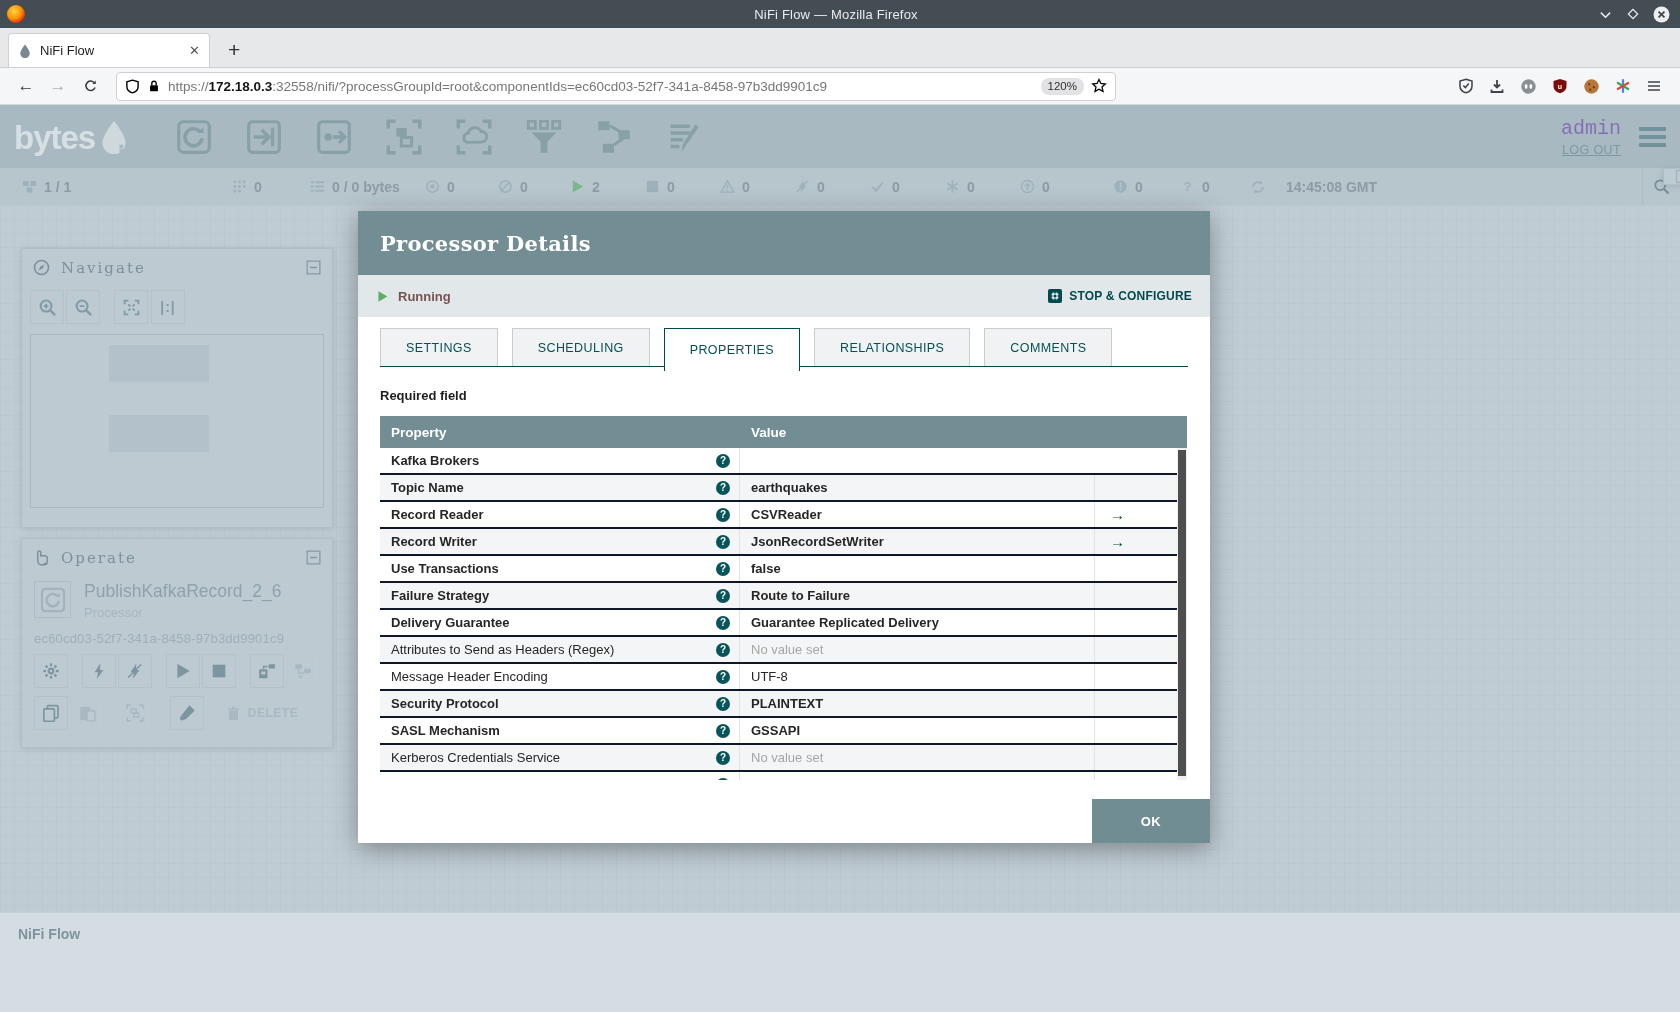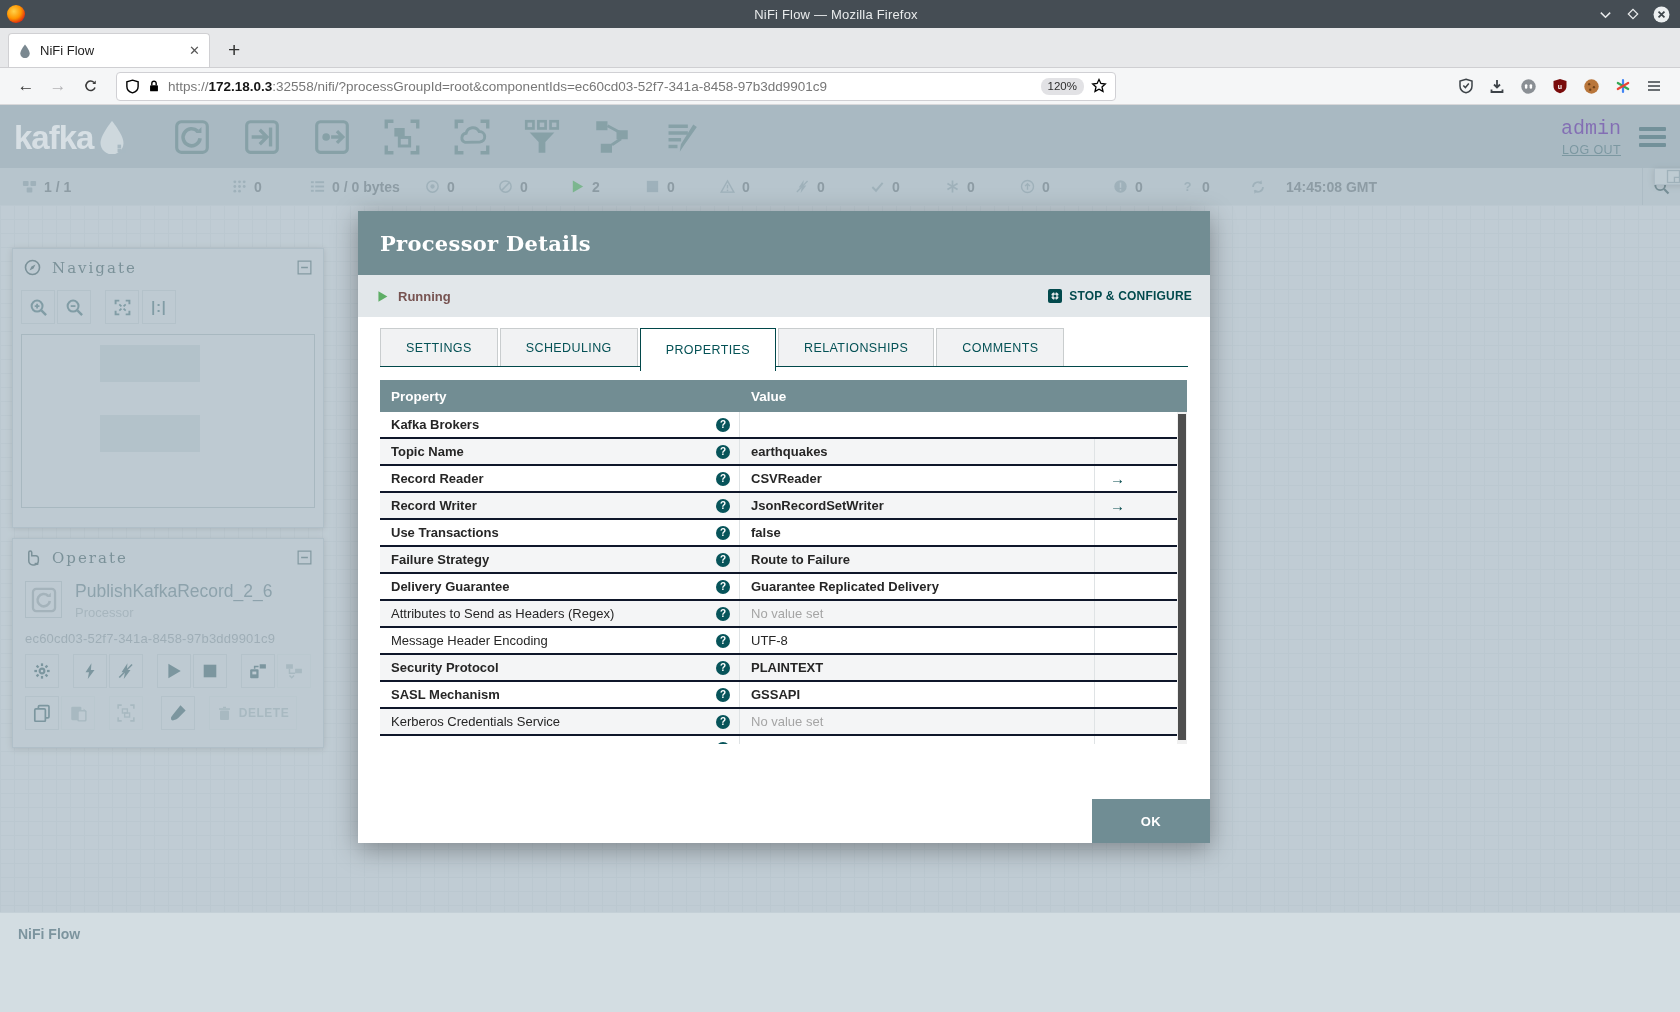--- a/index.html
+++ b/index.html
@@ -44,21 +44,21 @@
 .st-count{color:#5d6f79;font-weight:700}
 .st-time{display:flex;align-items:center;gap:20px;color:#7e96a1}
 .st-time .st-count{font-weight:700}
 .st-right{position:absolute;right:0;top:0;bottom:0;display:flex;align-items:stretch}
 .st-right .sbtn{width:38px;display:flex;align-items:center;justify-content:center;color:#33565e;border-left:1px solid #97aab4}
 .st-right .sbtn.panel{background:#b7c5cc;color:#7e96a1}
 .canvas{height:707px;position:relative;background:#bac7cf;background-image:linear-gradient(#b1bfc8 1px,transparent 1px),linear-gradient(90deg,#b1bfc8 1px,transparent 1px);background-size:14px 14px}
 .breadcrumb-bar{height:100px;background:#dde5ea;padding:13px 0 0 18px;font-size:14px;font-weight:700;color:#3f626e;border-top:1px solid #c2ced5}
 
 
-.panel{position:absolute;left:12px;width:312px;background:#b6c4cc;border:1px solid #9db0ba;box-shadow:0 1px 6px rgba(0,0,0,.22)}
+.panel{position:absolute;left:21px;width:312px;background:#b6c4cc;border:1px solid #9db0ba;box-shadow:0 1px 6px rgba(0,0,0,.22)}
 #navigate{top:43px;height:280px}
 #operate{top:333px;height:210px}
 .panel-header{height:37px;display:flex;align-items:center;padding:0 11px;gap:11px;color:#3c5b64}
 .panel-title{font-family:"DejaVu Serif",serif;font-size:15px;letter-spacing:2px}
 .collapse{margin-left:auto;color:#4a6a73}
 .nav-tools{display:flex;padding:4px 8px 0}
 .tool-btn{width:34px;height:34px;border:1px solid #a5b5bd;color:#47707b;display:flex;align-items:center;justify-content:center;font-weight:700}
 .nav-tools .tool-btn:nth-child(1){margin-right:2px}
 .nav-tools .tool-btn:nth-child(2){margin-right:14px}
 .nav-tools .tool-btn:nth-child(3){margin-right:3px}
@@ -91,21 +91,21 @@
 .dim{position:absolute;inset:0;background:rgba(199,211,218,.45);z-index:30;pointer-events:none}
 
 
 .modal{position:absolute;left:358px;top:106px;width:852px;height:632px;z-index:40;background:#fff;box-shadow:0 6px 24px rgba(0,0,0,.35)}
 .m-header{height:64px;background:#728d93;color:#fff;display:flex;align-items:center;padding:0 22px;font-family:"DejaVu Serif",serif;font-size:21px;font-weight:700;letter-spacing:.3px}
 .m-status{height:42px;background:#e2e7ea;display:flex;align-items:center;padding:0 18px}
 .run-ic{color:#5eae66;display:flex}
 .run-label{margin-left:9px;font-size:13px;font-weight:700;color:#775351}
 .stopcfg{margin-left:auto;display:flex;align-items:center;gap:6px;color:#024a4d;font-weight:700;font-size:12px;letter-spacing:.2px}
 .m-body{padding:0 22px;position:relative;height:526px}
-.tabs{display:flex;gap:2px;margin-top:11px;position:relative}
+.tabs{display:flex;gap:14px;margin-top:11px;position:relative}
 .tabs::after{content:"";position:absolute;left:0;right:0;bottom:0;height:1px;background:#01484a}
 .tab{height:38px;padding:0 25px;background:#f1f2f3;border:1px solid #c9cdce;border-bottom:none;display:flex;align-items:center;justify-content:center;font-size:12.5px;color:#045155;letter-spacing:.4px;margin-bottom:1px}
 .tab.active{background:#fff;border:1px solid #01484a;border-bottom:none;height:43px;margin-bottom:-4px;z-index:2}
 .req-label{margin-top:21px;font-size:13px;font-weight:700;color:#1f1f1f}
 .ptable{margin-top:13px;position:relative;width:807px}
 .pt-head{height:32px;background:#728d93;color:#fff;display:flex;font-weight:700;font-size:13.5px;align-items:center}
 .pt-head .h1{width:360px;padding-left:11px}
 .pt-head .h2{width:355px;padding-left:11px}
 .pt-viewport{height:332px;overflow:hidden;width:797px}
 .pt-row{display:flex;height:27px;border-bottom:2px solid #0f172a;font-size:13px;background:#fff}
@@ -245,21 +245,21 @@
             <path d="M2 4 h12 M2 8 h12 M2 12 h12" stroke="currentColor" stroke-width="1.7"></path>
           </svg>
         </span>
     </div>
   </div>
 
   <div class="nifi">
 
     <div class="nifi-header">
       <div class="logo">
-        <span class="logo-text">kafka</span>
+        <span class="logo-text">bytes</span>
         <span class="i">
             <svg width="34" height="34" viewBox="0 0 16 16" fill="none" aria-hidden="true">
               <path d="M8 .5 C8 .5 2.6 7 2.6 10.8 a5.4 5.4 0 0 0 10.8 0 C13.4 7 8 .5 8 .5 Z" fill="#d3dde1"></path>
               <g fill="#8fa5af">
                 <rect x="10.6" y="11.6" width="1.7" height="1.7"></rect>
                 <rect x="12.5" y="13.5" width="1.7" height="1.7"></rect>
                 <rect x="10.6" y="13.5" width="1.7" height="1.7"></rect>
               </g>
             </svg>
           </span>
@@ -767,20 +767,21 @@
             <div class="tab active">
               <span>PROPERTIES</span>
             </div>
             <div class="tab">
               <span>RELATIONSHIPS</span>
             </div>
             <div class="tab">
               <span>COMMENTS</span>
             </div>
           </div>
+        <div class="req-label">Required field</div>
         <div class="ptable">
           <div class="pt-head">
             <div class="h1">Property</div>
             <div class="h2">Value</div>
           </div>
           <div class="pt-viewport" id="pt-rows">
               <div class="pt-row required">
                 <div class="cell-prop">
                   <span class="prop-name">Kafka Brokers</span>
                   <span class="help">?</span>

